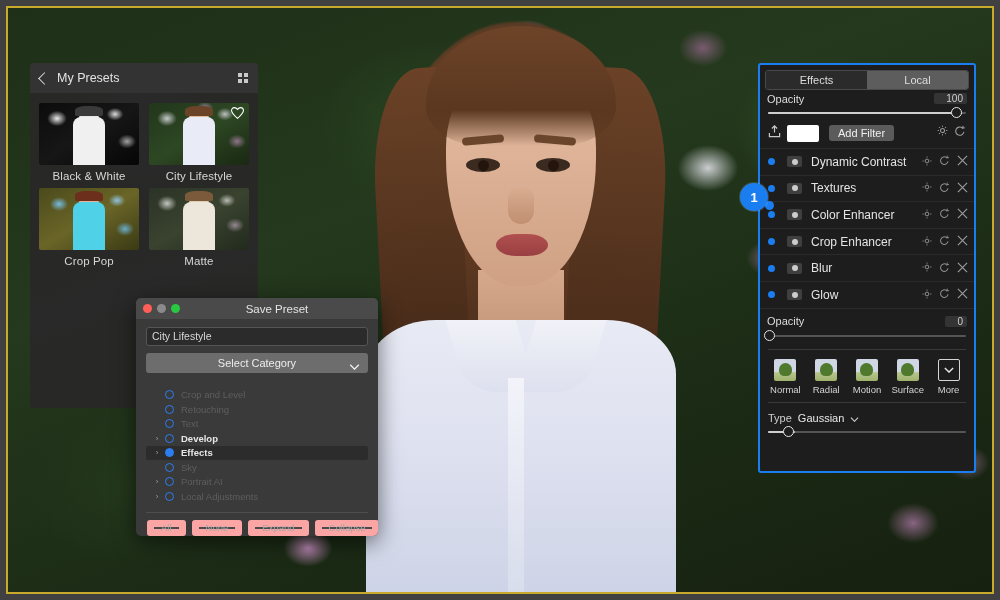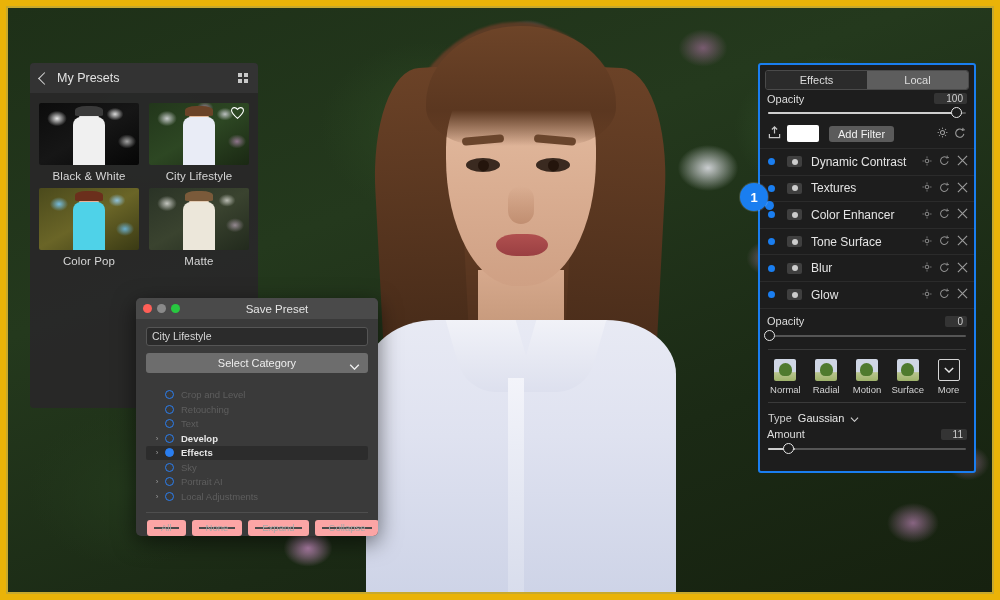--- a/index.html
+++ b/index.html
@@ -6,21 +6,21 @@
   html, body {
     width: 1000px; height: 600px;
     overflow: hidden;
     background: #ffffff;
     font-family: "Liberation Sans", sans-serif;
   }
 
   #root {
     position: relative;
     width: 1000px; height: 600px;
-    background: #eab308;
+    background: #404040;
     text-decoration: underline;
   }
 
   
   .frame {
     position: absolute;
     left: 6px; top: 6px; right: 6px; bottom: 6px;
     border: 2px solid #c8a92c;
     overflow: hidden;
   }
@@ -293,21 +293,21 @@
     position:absolute; left:8px; right:8px; top:5px; height:2px; background:#555;
     border-radius:2px;
   }
   .slider .fill { position:absolute; left:8px; top:5px; height:2px; background:#cfcfcf; border-radius:2px; }
   .slider .knob {
     position:absolute; top:0; width:11px; height:11px; border-radius:50%;
     background:#1d1d1d; border:1.6px solid #e6e6e6;
   }
 
   .addfilter-row {
-    display:flex; align-items:center; gap:6px; padding: 6px 8px 6px 8px;
+    display:flex; align-items:flex-start; gap:6px; padding: 6px 8px 6px 8px;
   }
   .mask-swatch { width: 32px; height: 17px; background:#ffffff; border-radius:2px; }
   .add-filter-btn {
     background:#5b5b5b; border-radius:3px; color:#f0f0f0; font-size:11px;
     padding: 2px 9px; margin-left: 4px;
   }
   .icon-btn { color:#9a9a9a; font-size: 12px; line-height:1; }
 
   .fx-list { }
   .fx-item {
@@ -435,21 +435,21 @@
         <div class="preset-cell">
           <div class="preset-thumb">
             <div class="mini">
               <div class="bg bg-pop"></div>
               <div class="hair pop-hair"></div>
               <div class="head pop-head"></div>
               <div class="hairtop pop-hair"></div>
               <div class="body pop-body"></div>
             </div>
           </div>
-          <div class="preset-label">Color Pop</div>
+          <div class="preset-label">Crop Pop</div>
         </div>
 
         <div class="preset-cell">
           <div class="preset-thumb">
             <div class="mini">
               <div class="bg bg-matte"></div>
               <div class="hair matte-hair"></div>
               <div class="head matte-head"></div>
               <div class="hairtop matte-hair"></div>
               <div class="body matte-body"></div>
@@ -679,21 +679,21 @@
                   <path d="M1 1 L11 11 M11 1 L1 11" stroke="#9a9a9a" stroke-width="1.3"></path>
                 </svg></span>
           </span>
         </div>
 
         <div class="fx-item">
           <span class="dot-blue"></span>
           <span class="thumb-icon">
               <i></i>
             </span>
-          <span class="fx-name">Tone Surface</span>
+          <span class="fx-name">Crop Enhancer</span>
           <span class="fx-actions">
             <span><svg viewBox="0 0 14 14" width="10" height="10">
                   <circle cx="7" cy="7" r="2.6" fill="none" stroke="#8e8e8e" stroke-width="1.4"></circle>
                   <g stroke="#8e8e8e" stroke-width="1.4">
                     <path d="M7 .8 L7 2.4"></path>
                     <path d="M7 11.6 L7 13.2"></path>
                     <path d="M.8 7 L2.4 7"></path>
                     <path d="M11.6 7 L13.2 7"></path>
                   </g>
                 </svg></span>
@@ -812,24 +812,20 @@
         <div class="type-row">
           <span class="k">Type</span>
           <span class="v">Gaussian</span>
           <span>
             <svg viewBox="0 0 12 7" width="9" height="5">
                 <path d="M1 1 L6 6 L11 1" fill="none" stroke="#cfcfcf" stroke-width="1.6"></path>
               </svg>
           </span>
         </div>
 
-        <div class="row-label">
-          <span>Amount</span>
-          <span class="val">11</span>
-        </div>
         <div class="slider">
           <div class="track"></div>
           <div class="fill" style="width:27px"></div>
           <div class="knob" style="left:23px"></div>
         </div>
       </div>
 
     </div>
 
   </div>

